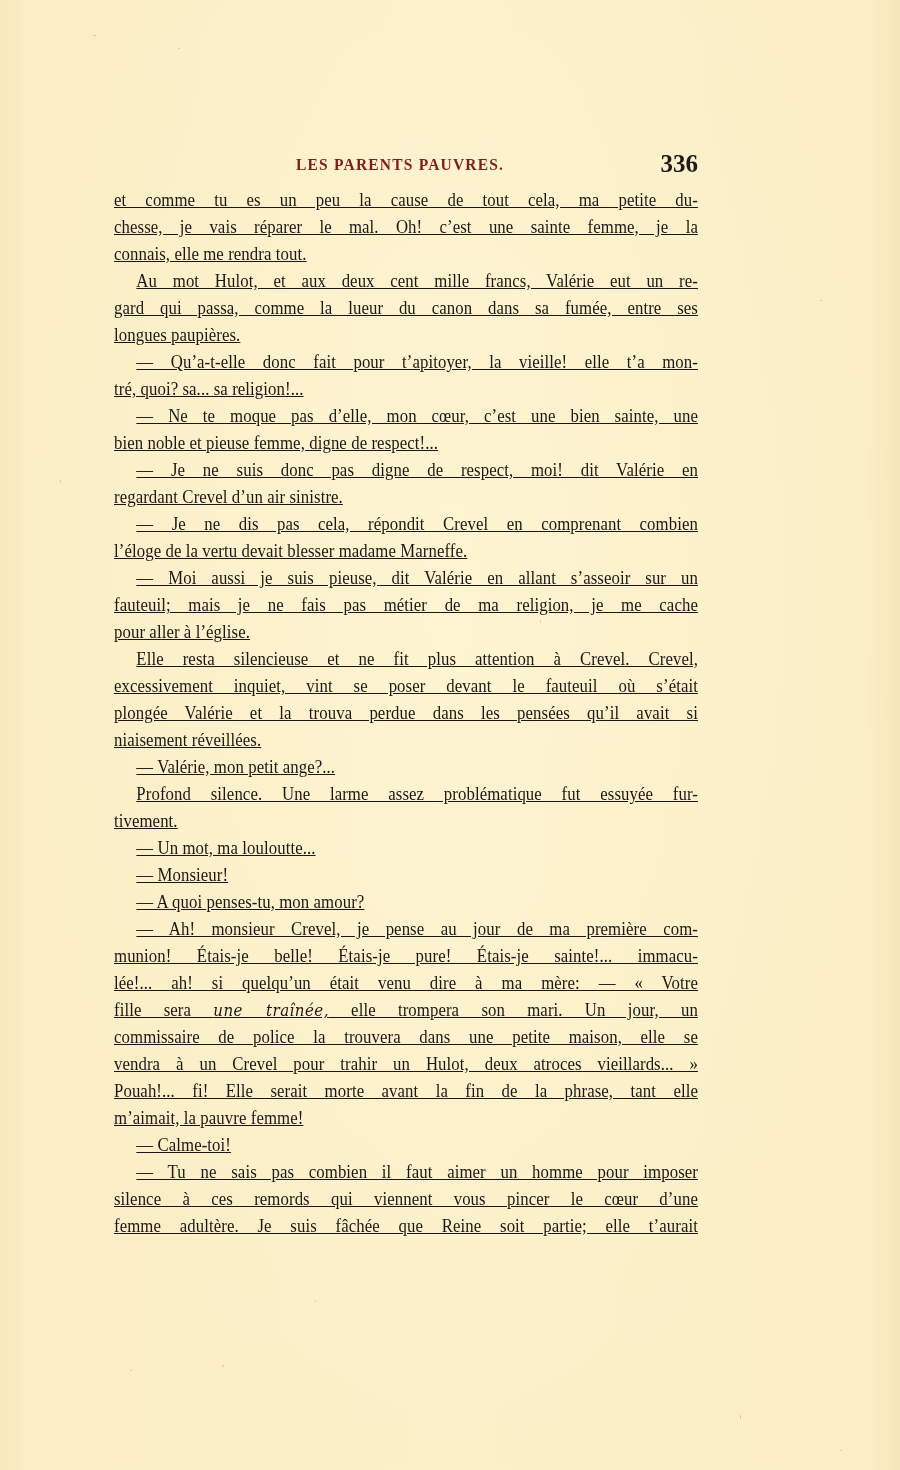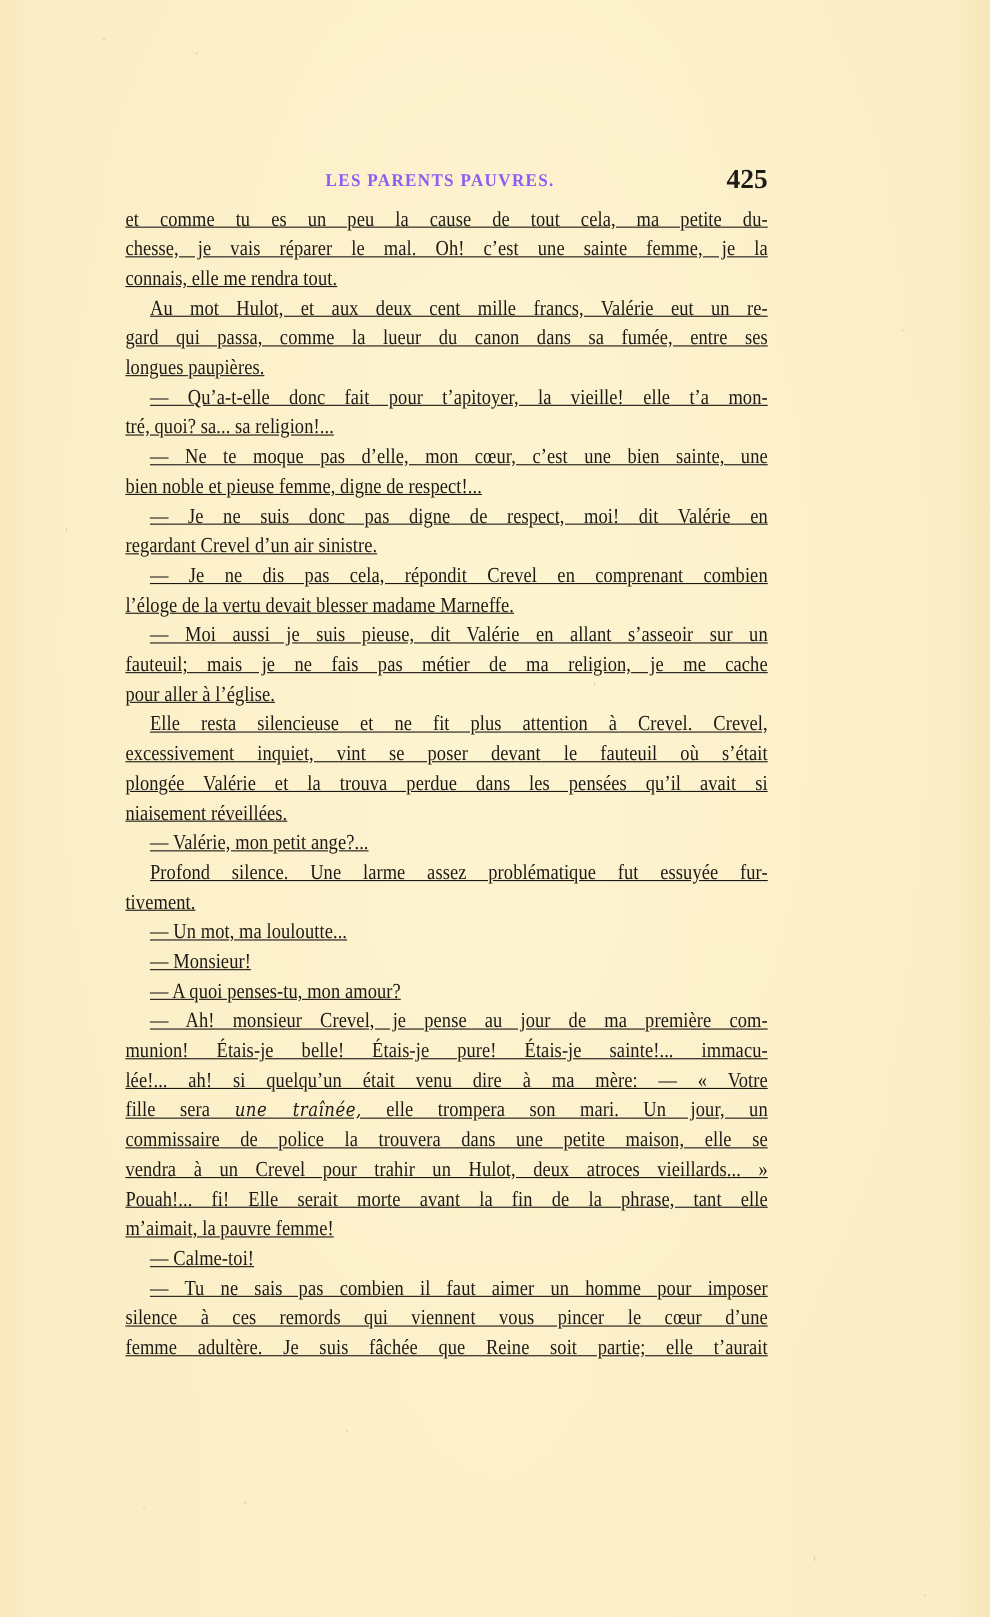--- a/index.html
+++ b/index.html
@@ -33,21 +33,21 @@
       height: 36px;
     }
     .running-title {
       position: absolute;
       left: 182px;
       top: 6px;
       font-size: 15.5px;
       letter-spacing: 1.2px;
       font-weight: bold;
       font-family: "Liberation Serif", serif;
-      color: #8b5cf6;
+      color: #7f1d1d;
       transform: scaleY(1.05);
     }
     .page-number {
       position: absolute;
       right: 0px;
       top: 0px;
       font-size: 25px;
       font-weight: bold;
       color: #1e1a15;
     }
@@ -92,21 +92,21 @@
     }
   </style>
 </head>
 <body>
 
 <div class="paper"></div>
 
 <div class="page">
   <div class="running-head">
     <span class="running-title">LES PARENTS PAUVRES.</span>
-    <span class="page-number">425</span>
+    <span class="page-number">336</span>
   </div>
   <div class="body-text" id="body-text">
       <div class="line">et comme tu es un peu la cause de tout cela, ma petite du-</div>
       <div class="line">chesse, je vais réparer le mal. Oh! c’est une sainte femme, je la</div>
       <div class="line last">connais, elle me rendra tout.</div>
       <div class="line indent">Au mot Hulot, et aux deux cent mille francs, Valérie eut un re-</div>
       <div class="line">gard qui passa, comme la lueur du canon dans sa fumée, entre ses</div>
       <div class="line last">longues paupières.</div>
       <div class="line indent">— Qu’a-t-elle donc fait pour t’apitoyer, la vieille! elle t’a mon-</div>
       <div class="line last">tré, quoi? sa... sa religion!...</div>

